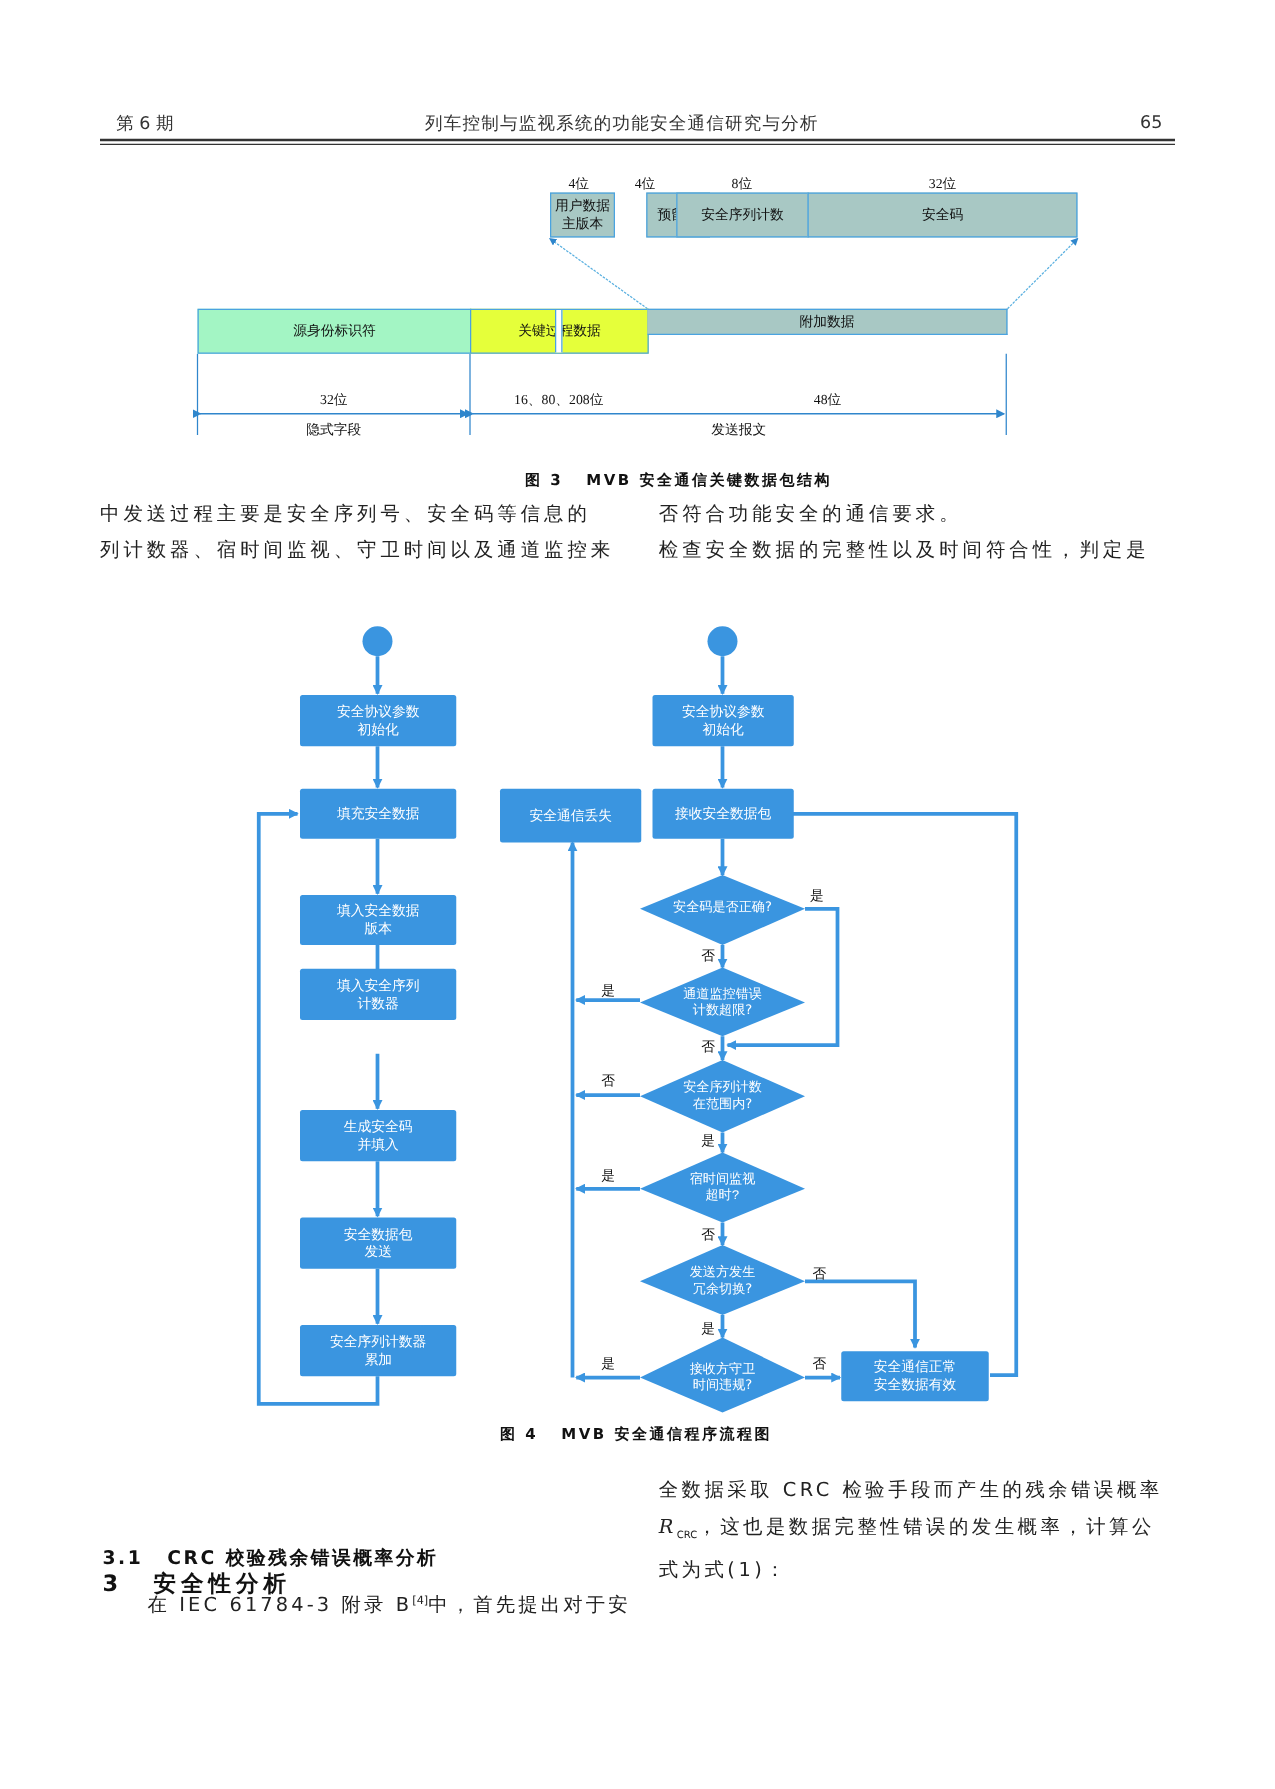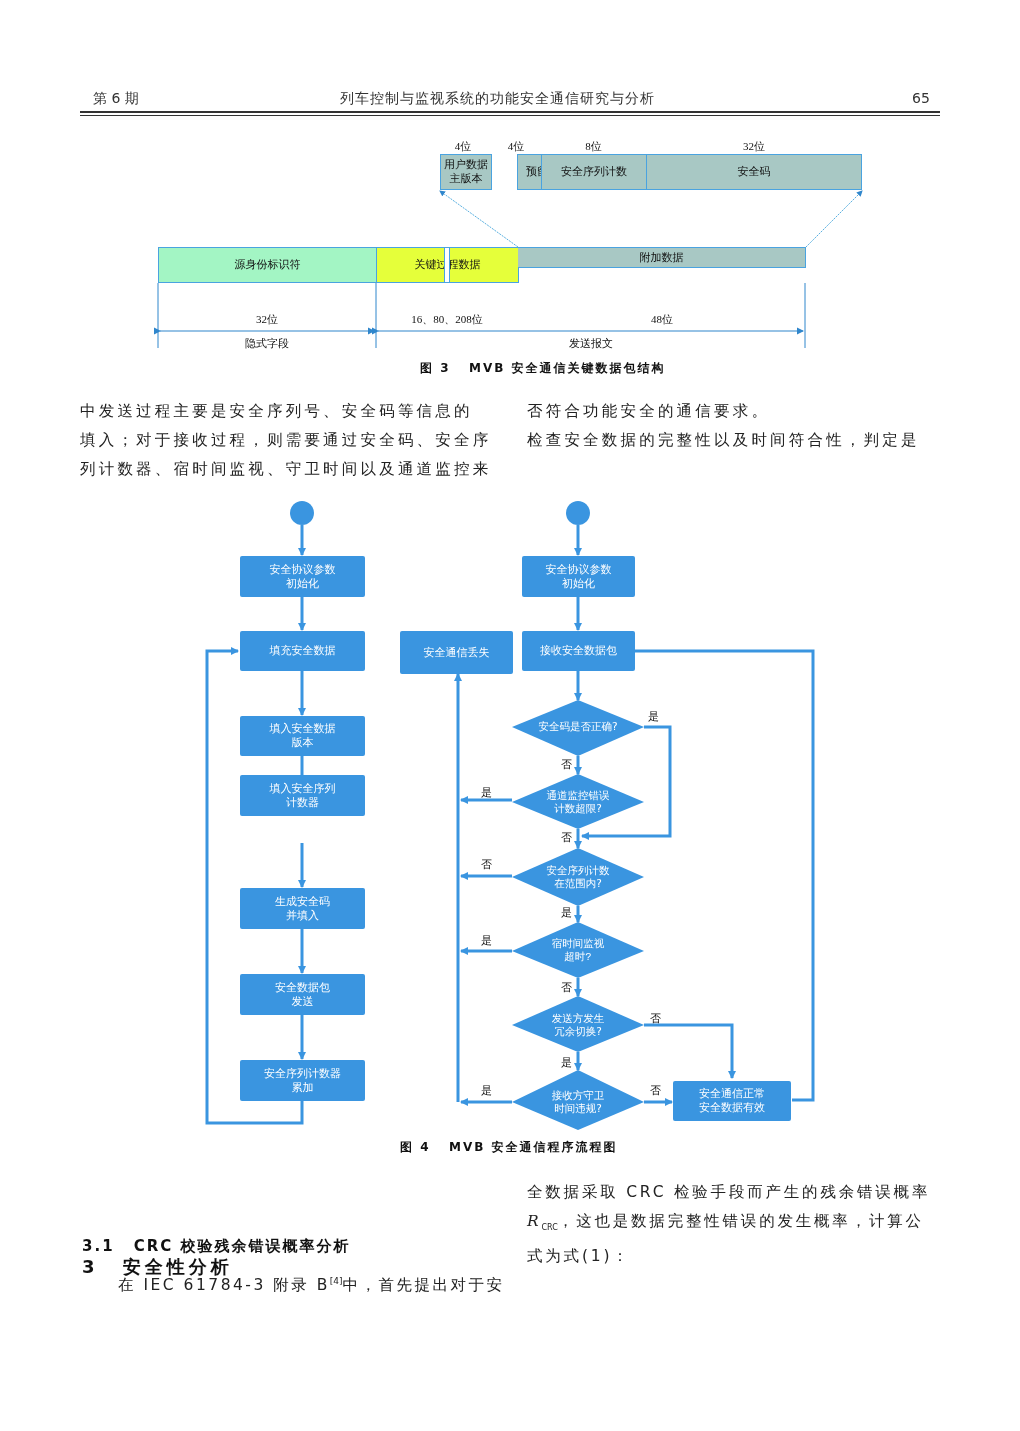--- a/index.html
+++ b/index.html
@@ -85,26 +85,25 @@
       <span>附加数据</span>
     </div>
 
   <div class="abs lbl" style="left:158px; top:312px; width:218px;">32位</div>
   <div class="abs lbl" style="left:376px; top:312px; width:142px;">16、80、208位</div>
   <div class="abs lbl" style="left:518px; top:312px; width:288px;">48位</div>
 
   <div class="abs lbl" style="left:158px; top:336px; width:218px; font-family:'DejaVu Sans',sans-serif;">隐式字段</div>
   <div class="abs lbl" style="left:376px; top:336px; width:430px; font-family:'DejaVu Sans',sans-serif;">发送报文</div>
 
-  <div class="abs caption" style="left:384px; top:360px; white-space:pre;padding-left:36px;">图 3   MVB 安全通信关键数据包结构</div>
+  <div class="abs caption" style="left:384px; top:376px; white-space:pre;padding-left:36px;">图 3   MVB 安全通信关键数据包结构</div>
 </div>
 
 <div class="abs para" style="left:80px; top:397px; width:420px;">
   <div>中发送过程主要是安全序列号、安全码等信息的</div>
-  <div>填入；对于接收过程，则需要通过安全码、安全序</div>
   <div>列计数器、宿时间监视、守卫时间以及通道监控来</div>
 </div>
 <div class="abs para" style="left:527px; top:397px; width:420px;">
   <div>否符合功能安全的通信要求。</div>
   <div>检查安全数据的完整性以及时间符合性，判定是</div>
 </div>
 
 <div>
   <svg class="abs" style="left:0; top:0;" width="1020" height="1140">
     <defs>

